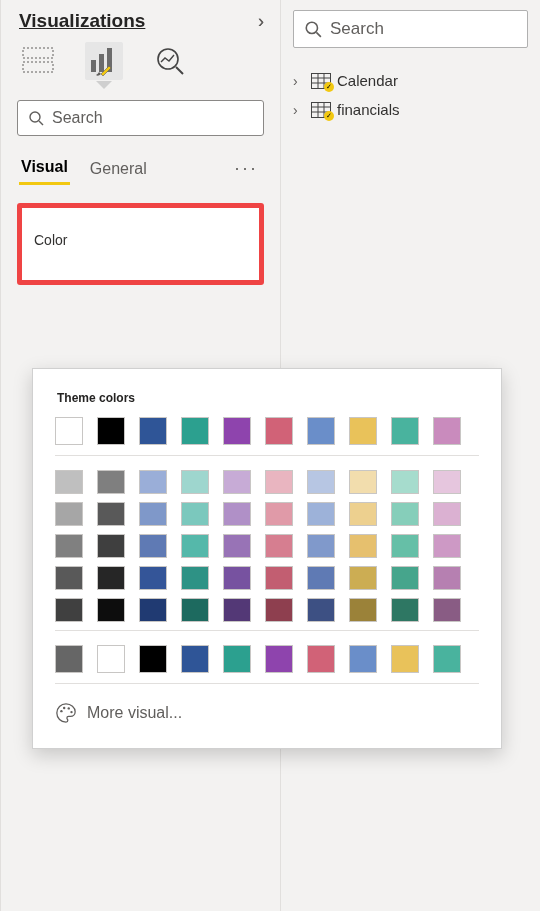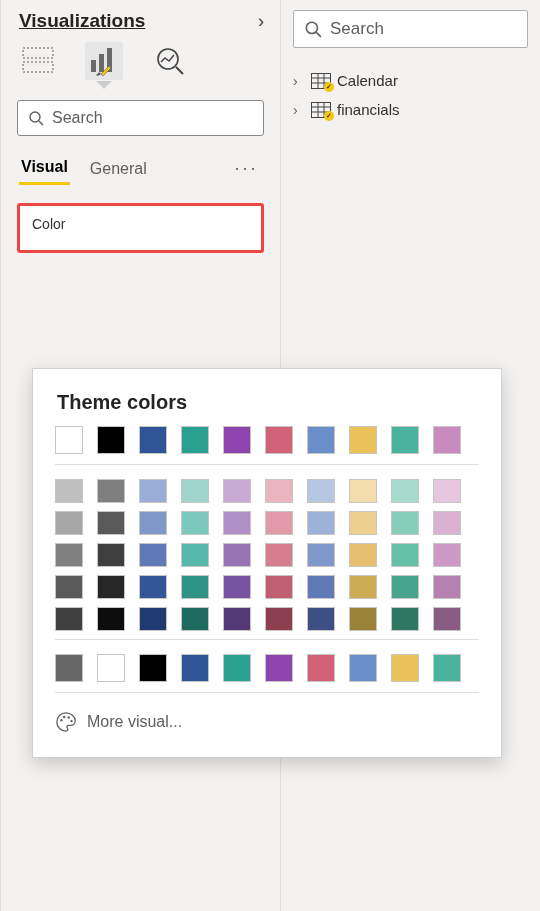--- a/index.html
+++ b/index.html
@@ -111,23 +111,23 @@
     margin-left: auto;
     font-size: 18px;
     letter-spacing: 2px;
     color: #605e5c;
     cursor: pointer;
     padding-right: 4px;
   }
   .card {
     margin: 18px 16px;
     background: #fff;
-    border: 3px solid #ef4444;
+    border: 5px solid #ef4444;
     border-radius: 3px;
-    padding: 10px 12px;
+    padding: 24px 12px;
   }
   .card-label {
     font-size: 14px;
     color: #323130;
     padding-bottom: 8px;
   }
   .color-ctrl {
     display: flex;
     gap: 6px;
     align-items: center;
@@ -201,21 +201,21 @@
     left: 32px;
     top: 368px;
     width: 470px;
     background: #fff;
     border: 1px solid #d0d0d0;
     box-shadow: 0 6px 18px rgba(0,0,0,0.18);
     padding: 18px 22px 22px 22px;
   }
   .popout h4 {
     margin: 4px 2px 12px 2px;
-    font-size: 20px;
+    font-size: 12px;
     font-weight: 600;
   }
   .swatch-row {
     display: flex;
     gap: 14px;
     margin-bottom: 10px;
   }
   .swatch-row.tight { gap: 14px; margin-bottom: 8px; }
   .swatch {
     width: 28px; height: 28px;

